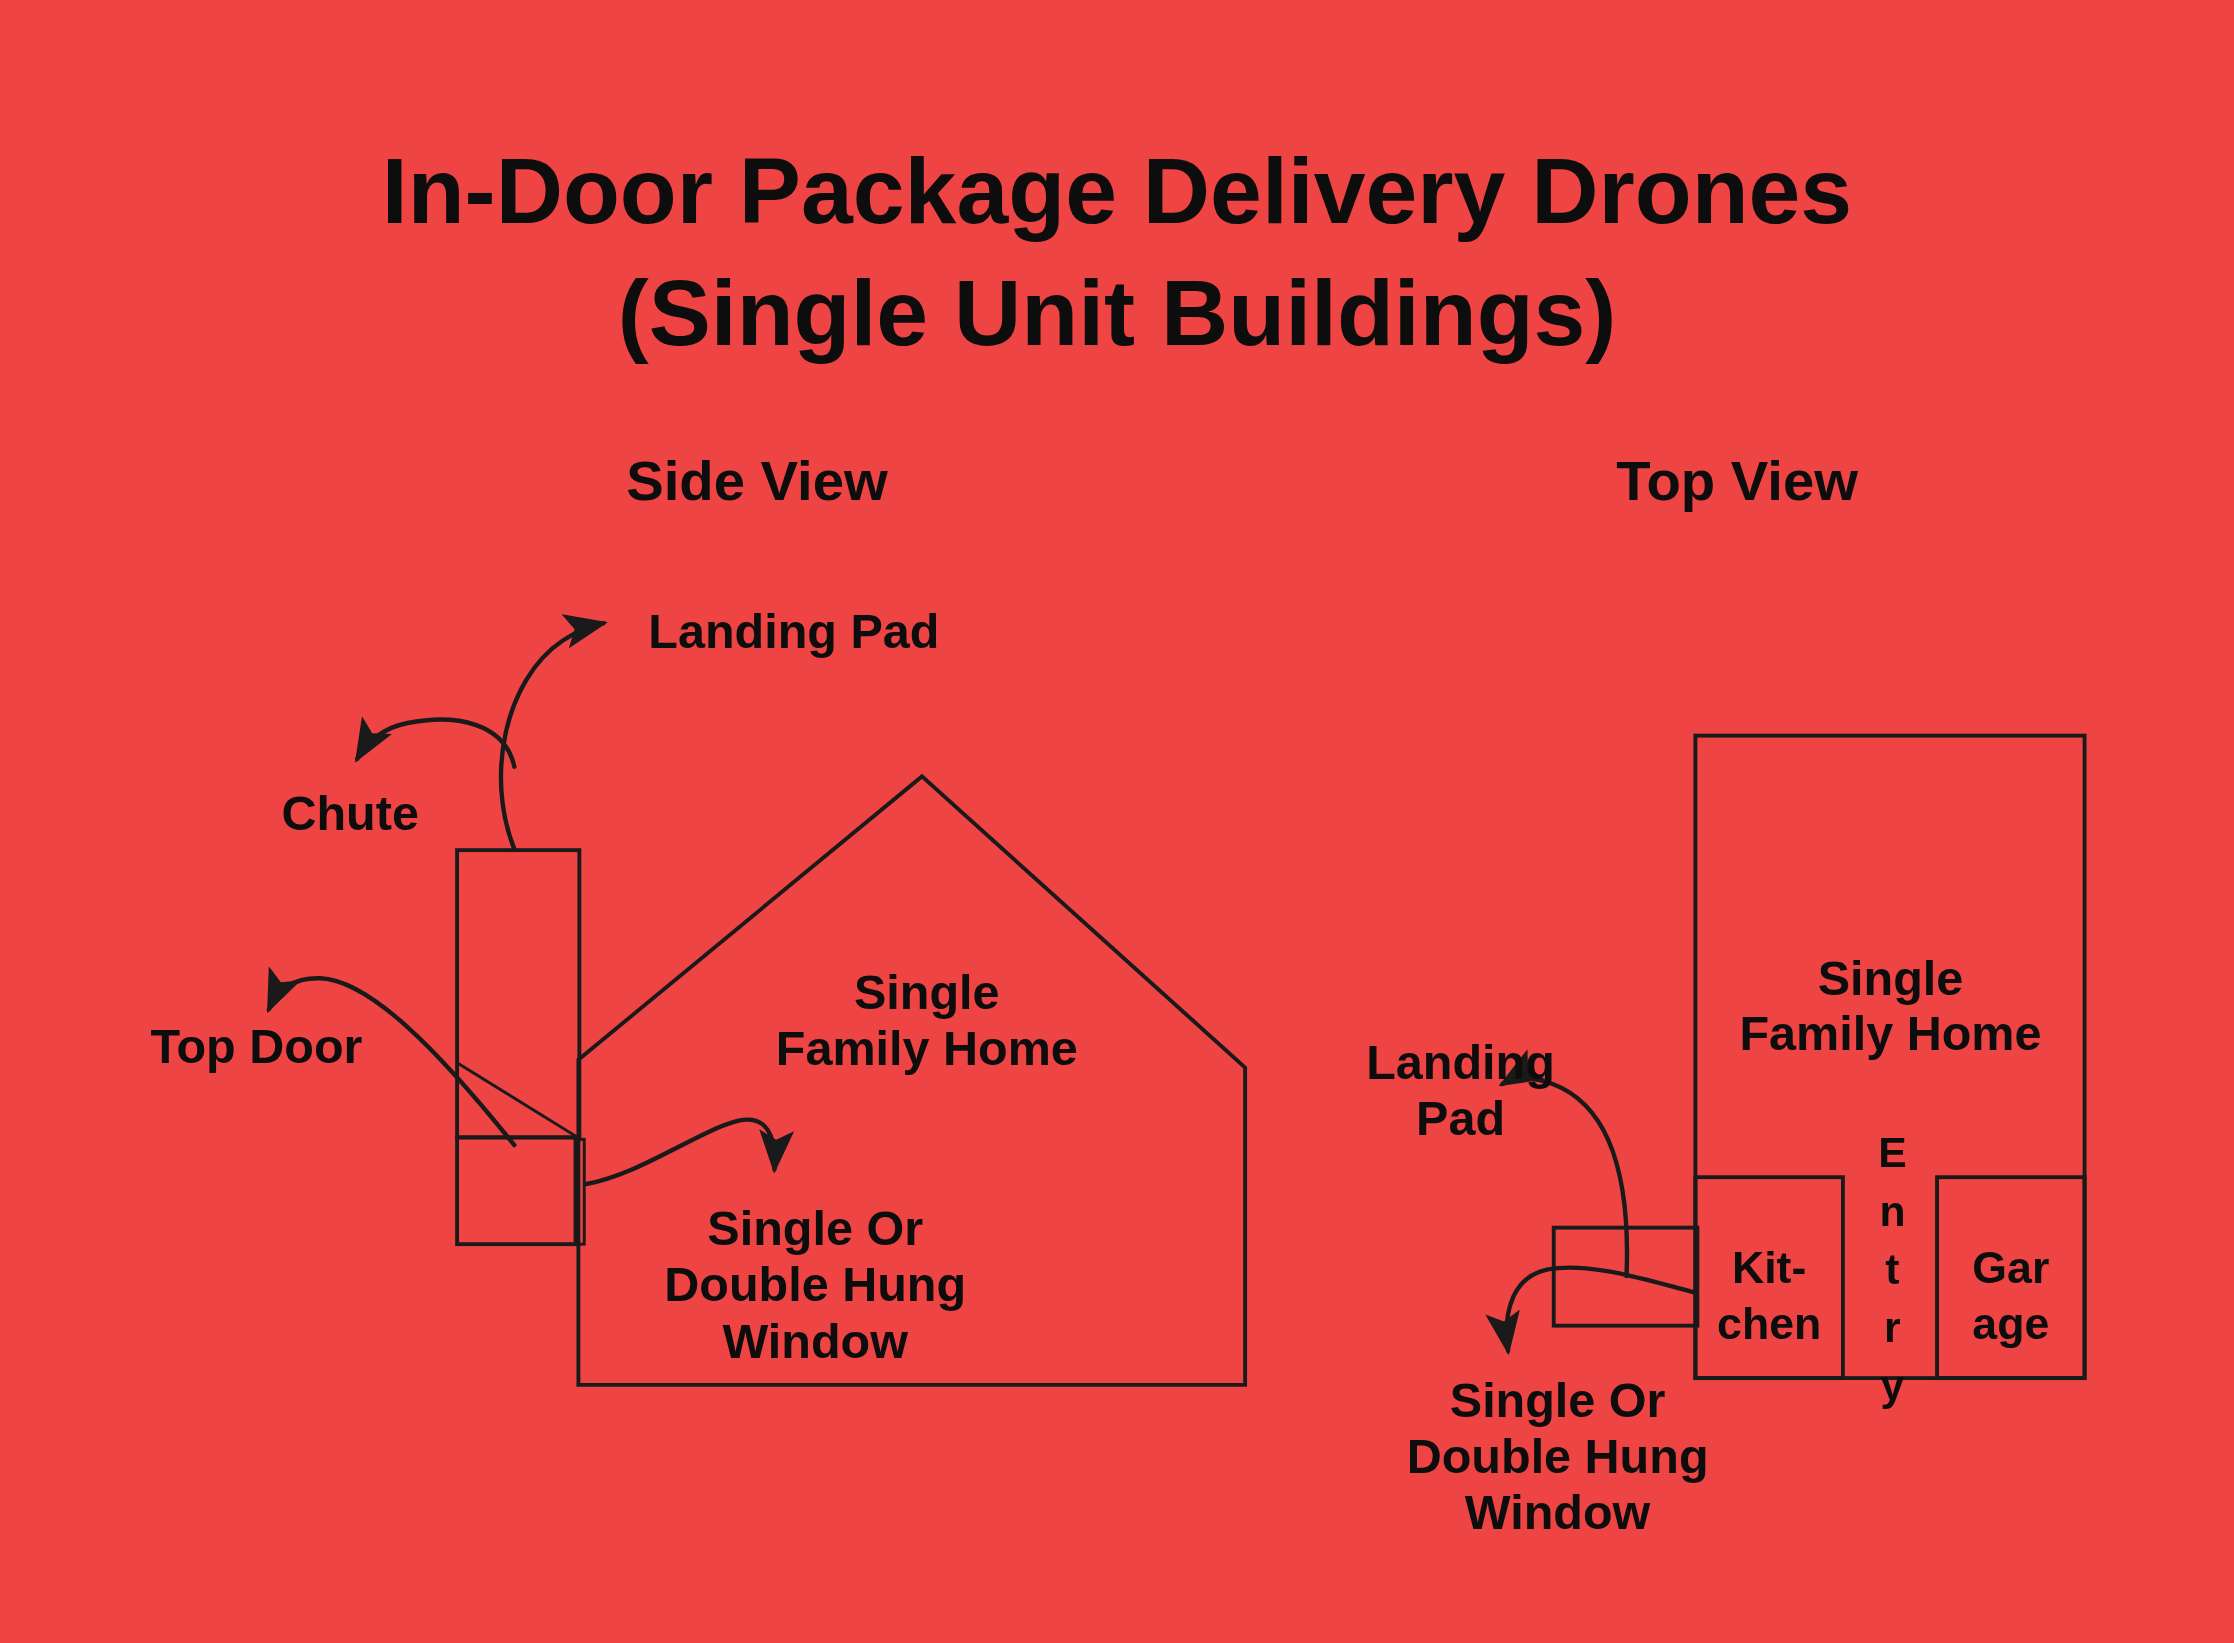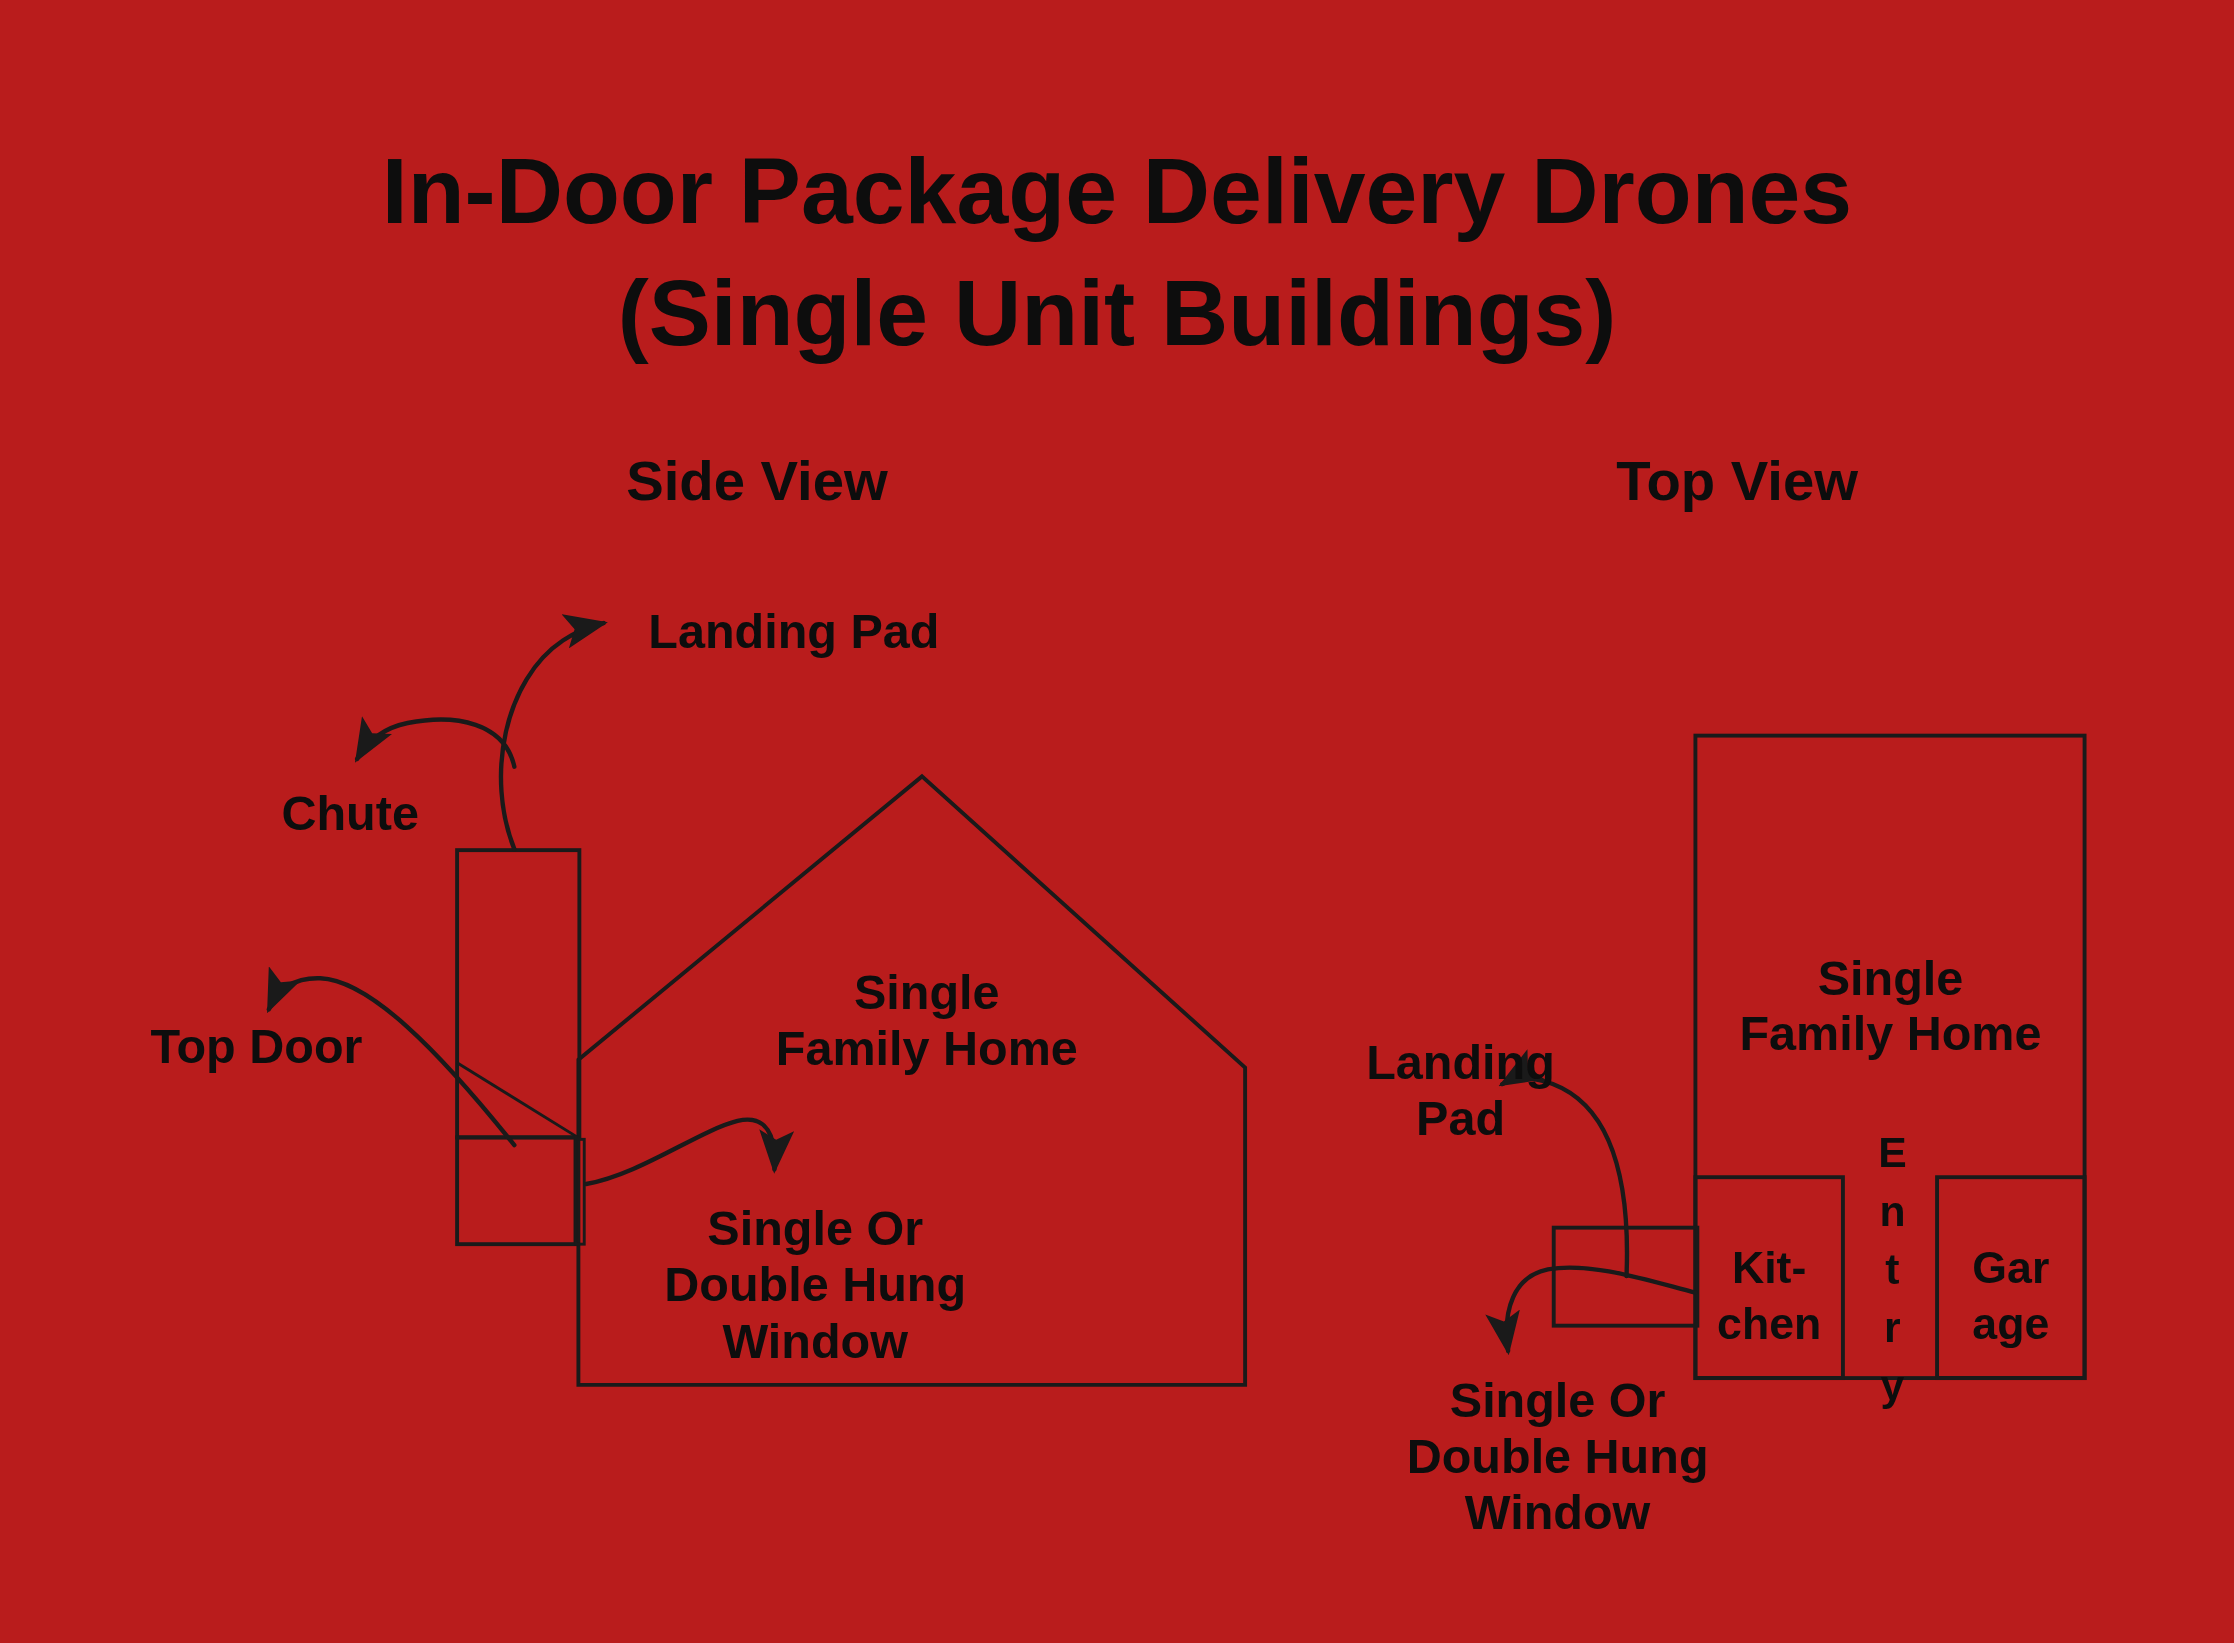--- a/index.html
+++ b/index.html
@@ -8,21 +8,21 @@
     padding: 0;
     background: #ffffff;
   }
   body {
     font-family: "Liberation Sans", sans-serif;
   }
   #slide {
     position: relative;
     width: 2235px;
     height: 1644px;
-    background: #b91c1c;
+    background: #ef4444;
     overflow: hidden;
   }
   #slide svg {
     position: absolute;
     left: 0;
     top: 0;
     width: 2235px;
     height: 1644px;
   }
   text {

